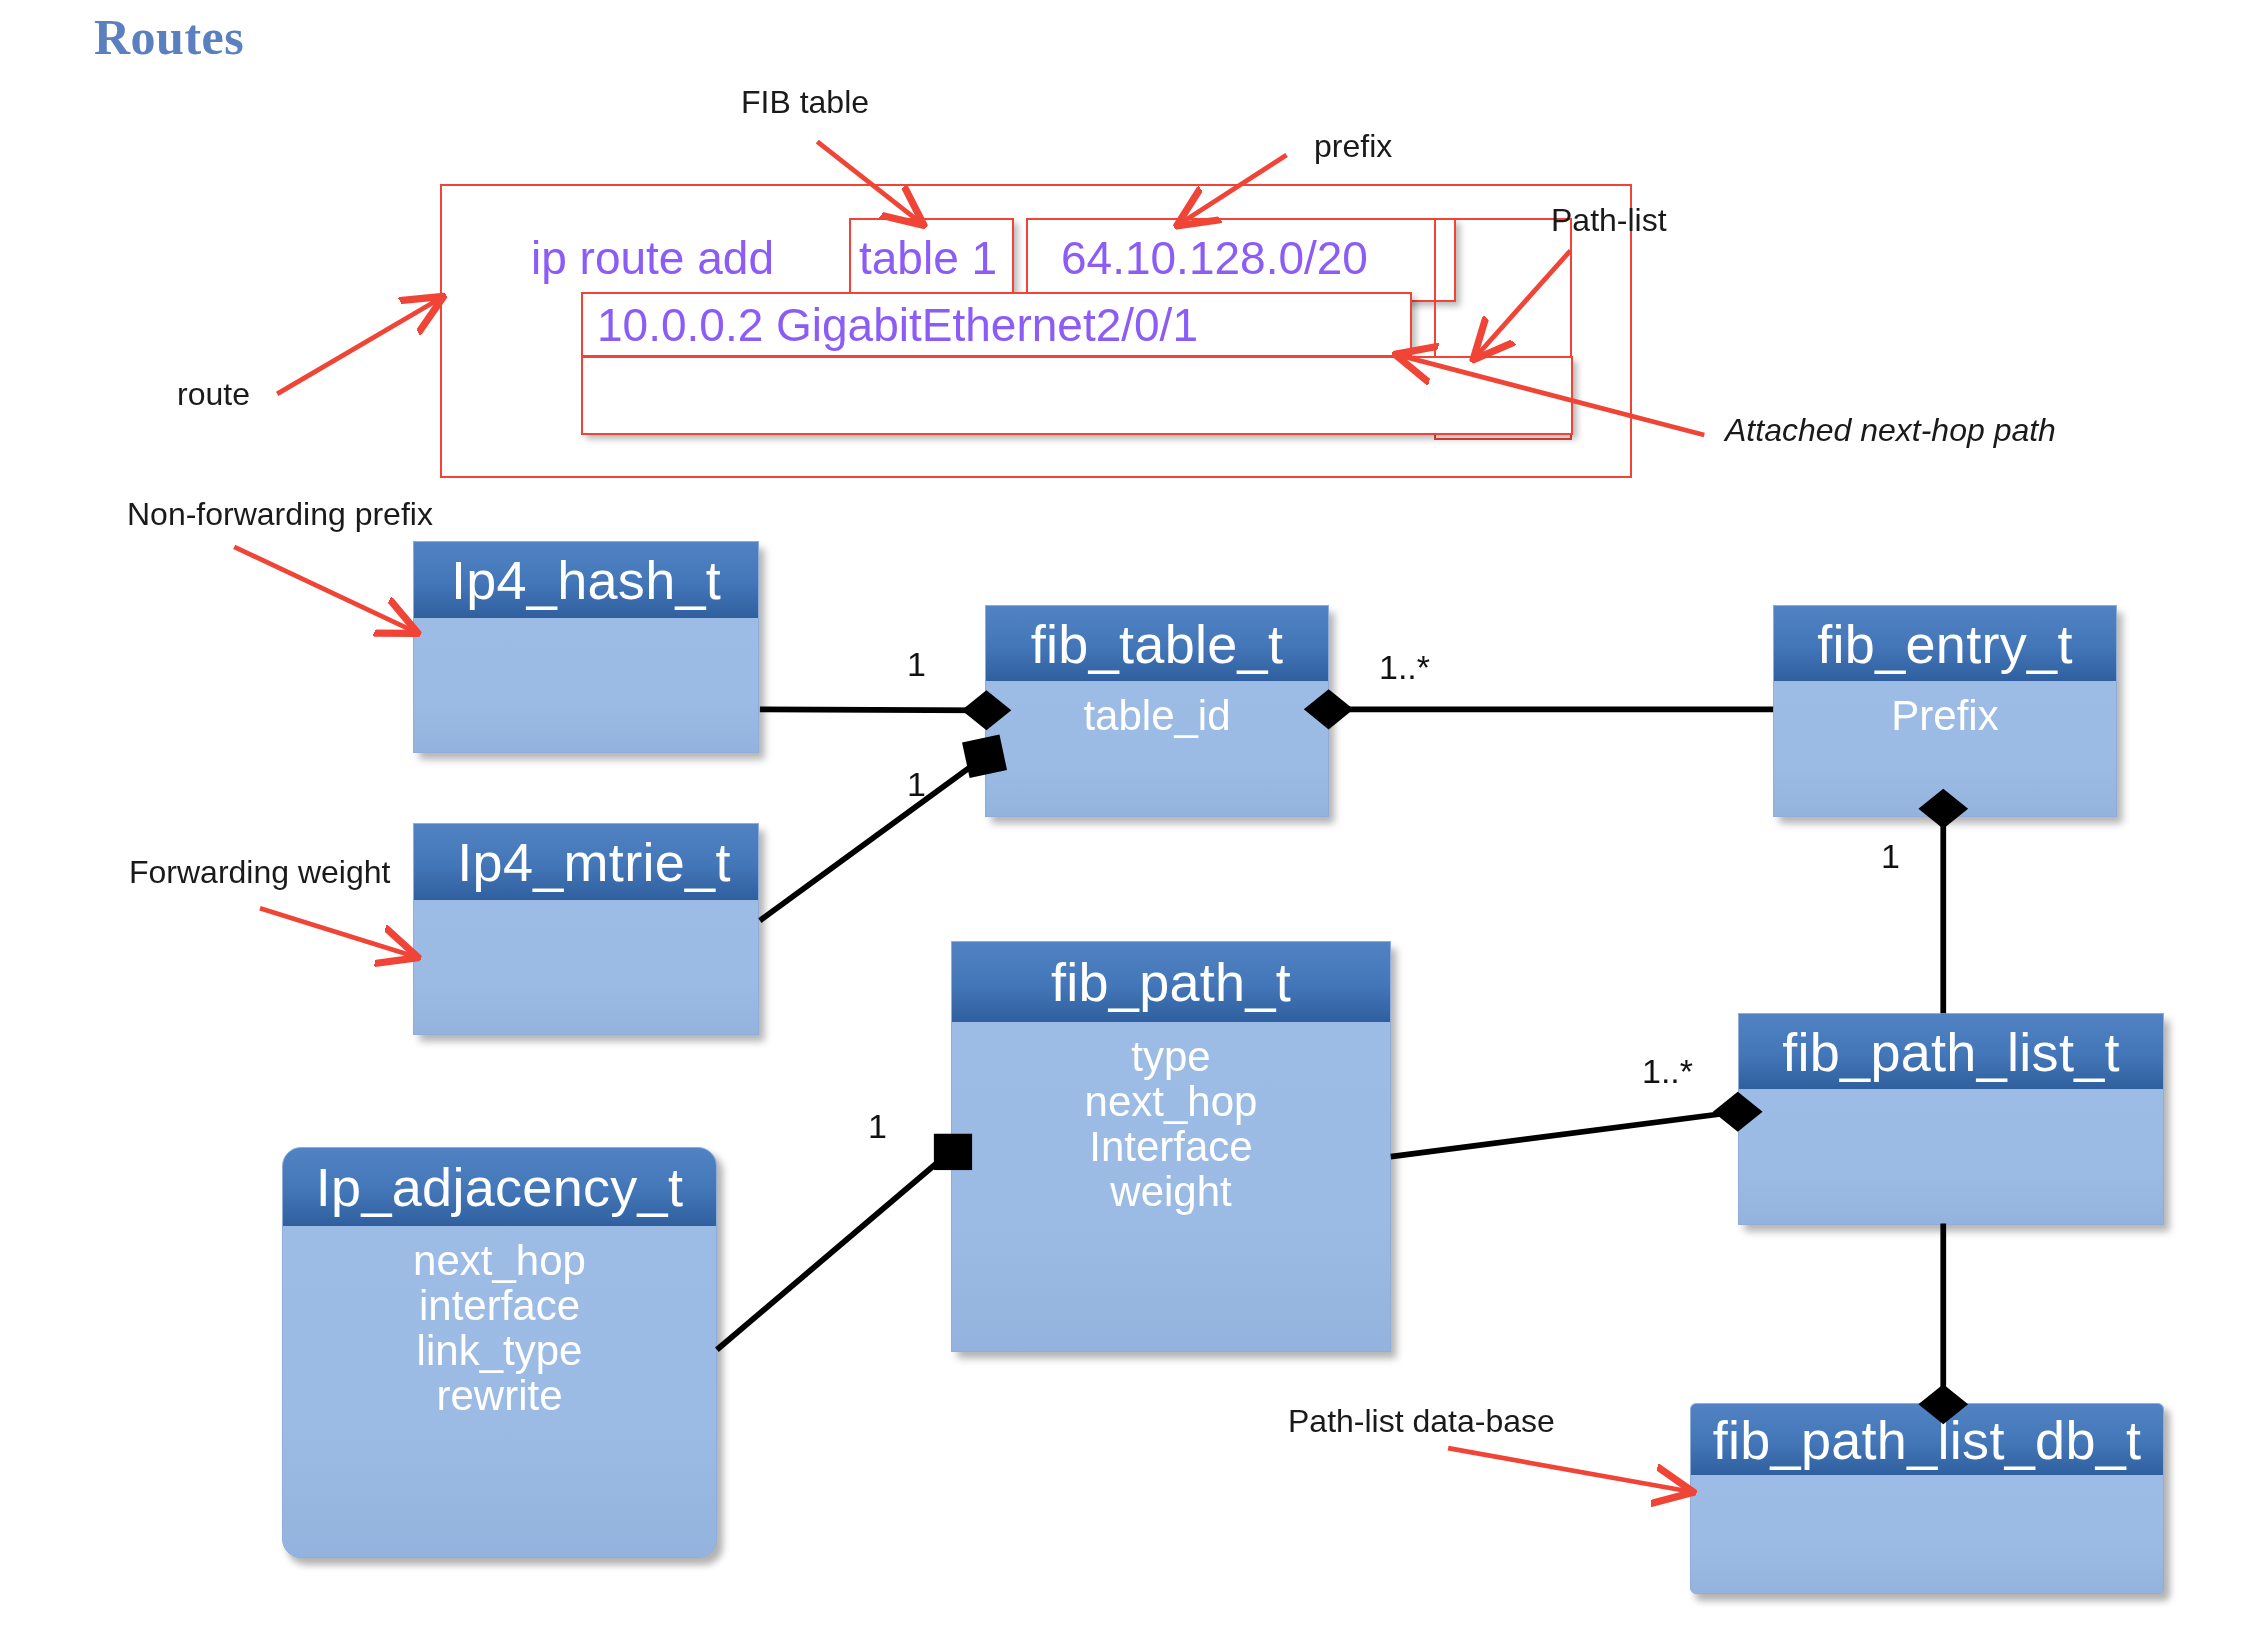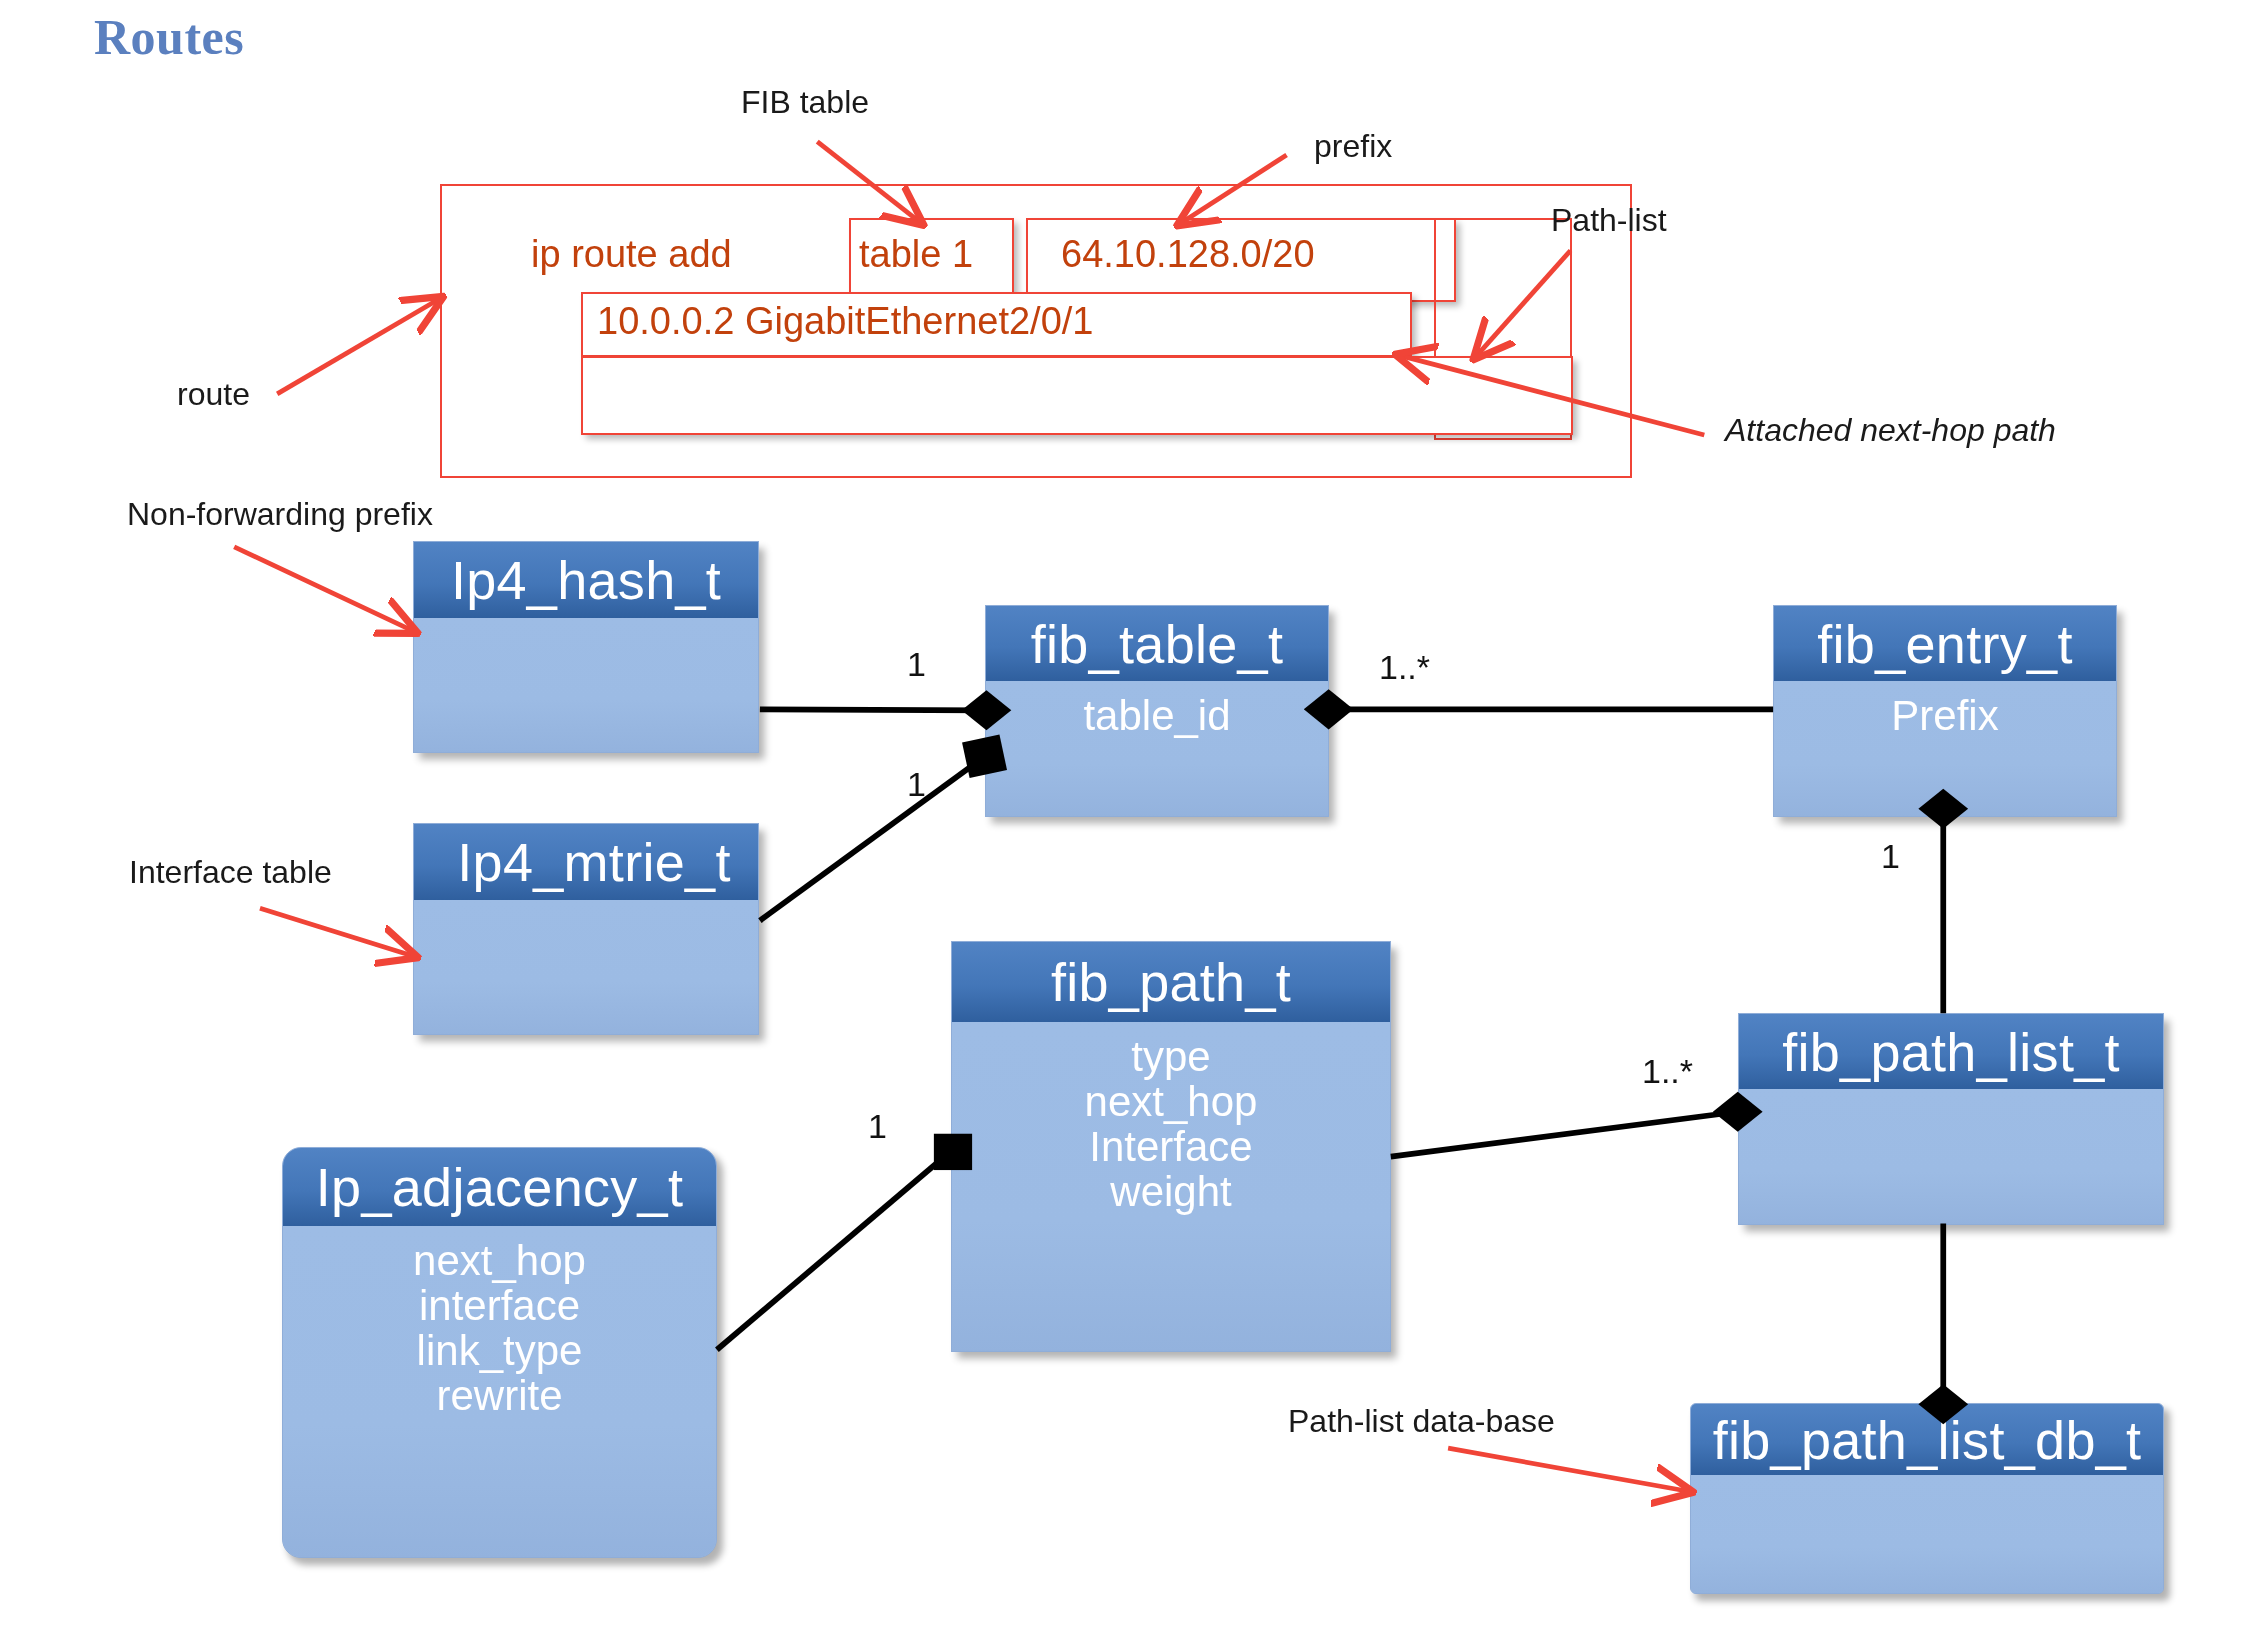--- a/index.html
+++ b/index.html
@@ -38,22 +38,22 @@
   }
   .red-box.filled {
     background: #ffffff;
     box-shadow: 4.8px 4.8px 6.7px rgba(0,0,0,0.28);
   }
 
   
   .cmd-text {
     position: absolute;
     font-family: "Liberation Sans", sans-serif;
-    font-size: 38px;
-    color: #c2410c;
+    font-size: 46px;
+    color: #8b5cf6;
     white-space: nowrap;
     line-height: 1;
   }
 
   
   .annot {
     position: absolute;
     font-family: "Liberation Sans", sans-serif;
     font-size: 32px;
     color: #1a1a1a;
@@ -142,21 +142,21 @@
   <div class="cmd-text" style="left:597px; top:302px;">10.0.0.2 GigabitEthernet2/0/1</div>
 
   <div class="red-box filled" style="left:581px; top:356px; width:992px; height:79px;"></div>
 
   <div class="annot" style="left:741px; top:86px;">FIB table</div>
   <div class="annot" style="left:1314px; top:130px;">prefix</div>
   <div class="annot" style="left:1551px; top:204px;">Path-list</div>
   <div class="annot" style="left:177px; top:378px;">route</div>
   <div class="annot" style="left:1725px; top:414px;font-style:italic;">Attached next-hop path</div>
   <div class="annot" style="left:127px; top:498px;">Non-forwarding prefix</div>
-  <div class="annot" style="left:129px; top:856px;">Interface table</div>
+  <div class="annot" style="left:129px; top:856px;">Forwarding weight</div>
   <div class="annot" style="left:1288px; top:1405px;">Path-list data-base</div>
 
   <svg class="overlay" id="assoc-layer" viewBox="0 0 2356 1726" xmlns="http://www.w3.org/2000/svg">
 
     <line x1="795" y1="742" x2="1032" y2="743" stroke="#000" stroke-width="6"></line>
 
     <line x1="795" y1="963" x2="1032" y2="790" stroke="#000" stroke-width="6"></line>
 
     <line x1="1390" y1="742" x2="1855" y2="742" stroke="#000" stroke-width="6"></line>
 

